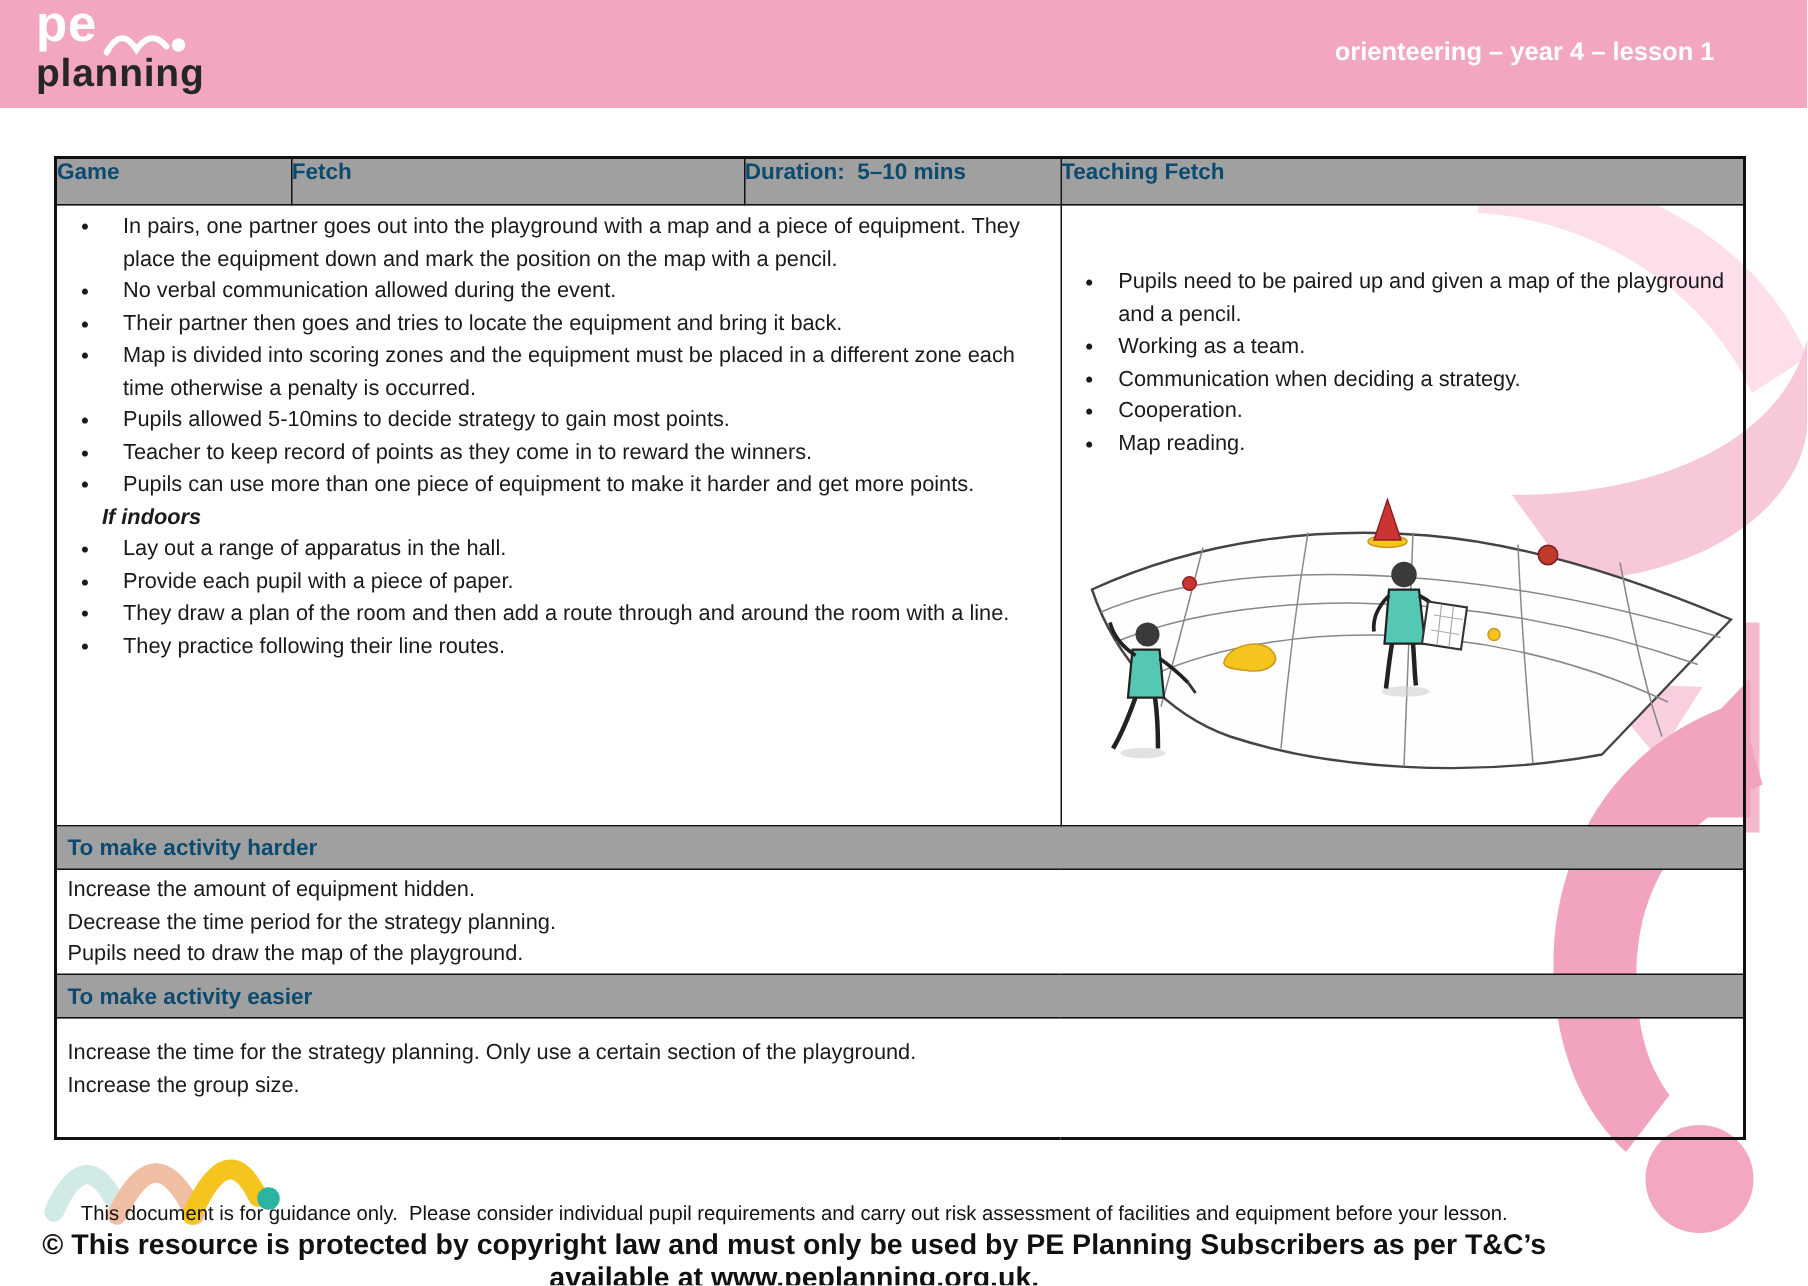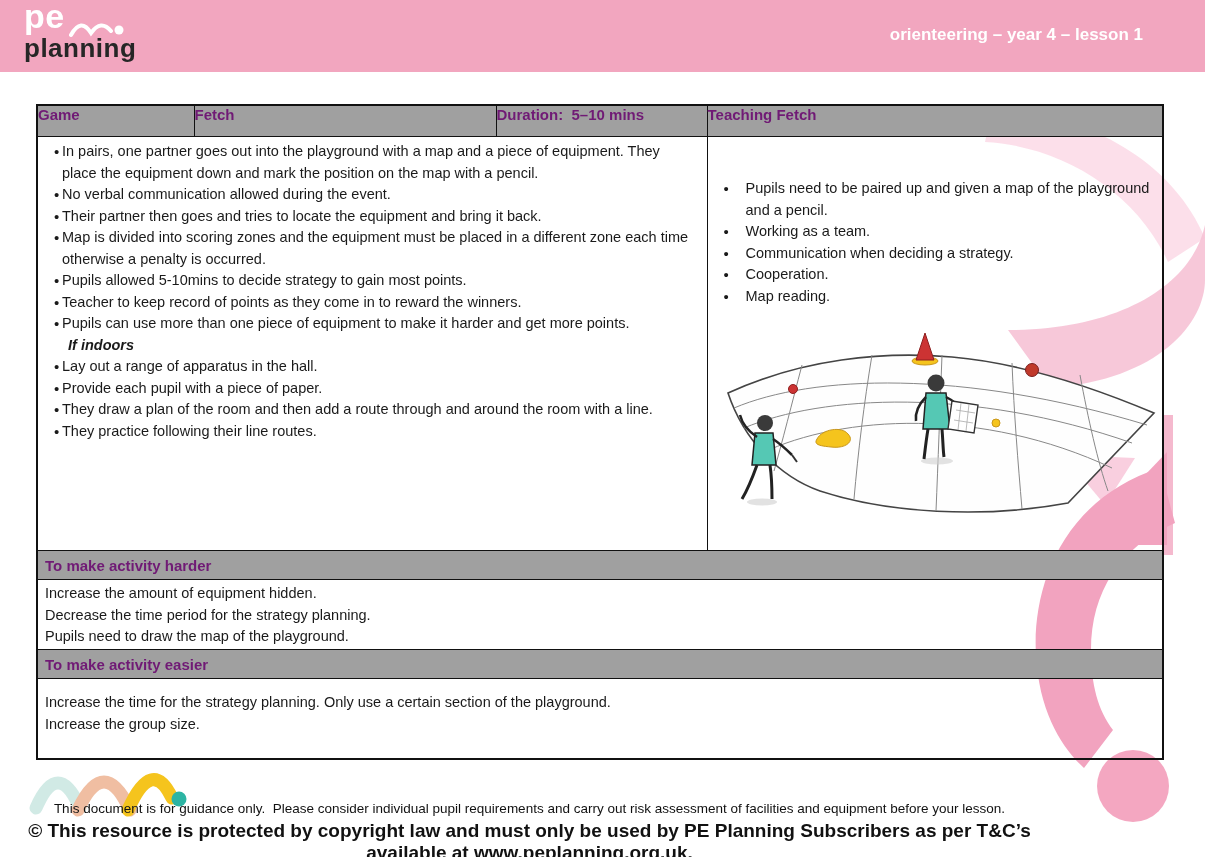--- a/index.html
+++ b/index.html
@@ -15,28 +15,28 @@
   .logo-top{display:flex;align-items:flex-end;height:26px;}
   .logo-pe{font-size:34px;font-weight:bold;color:#ffffff;letter-spacing:.5px;}
   .logo-squiggle{margin-left:4px;margin-bottom:-6px;}
   .logo-planning{font-size:26px;font-weight:bold;color:#262626;letter-spacing:.5px;margin-top:2px;}
   .pageheader-title{position:absolute;right:62px;top:25px;font-size:17px;font-weight:bold;color:#ffffff;}
 
   
   table.lesson{position:absolute;left:36px;top:104px;width:1126px;border-collapse:collapse;
                table-layout:fixed;z-index:1;background:transparent;border:2px solid #111;}
   table.lesson td{border:1.3px solid #111;vertical-align:top;padding:0;background:transparent;}
-  .gray{background:#A0A0A0 !important;color:#701a75;font-weight:bold;font-size:15px;}
+  .gray{background:#A0A0A0 !important;color:#0c4a6e;font-weight:bold;font-size:15px;}
   .headrow td{height:30px;vertical-align:middle;padding-left:8px;}
   .bar{height:28px;vertical-align:middle !important;padding-left:7px !important;}
   .bodyrow td{height:409px;}
 
   .activity-cell{font-size:14.5px;line-height:21.5px;padding:4px 8px 0 0 !important;}
   ul.blist{list-style:none;margin:0;padding:0;}
-  ul.blist li{position:relative;padding-left:24px;margin:0;}
+  ul.blist li{position:relative;padding-left:44px;margin:0;}
   ul.blist li::before{content:"\2022";position:absolute;left:16px;top:0;font-size:15px;}
   .if-indoors{font-weight:bold;font-style:italic;padding-left:6px;margin-left:24px;}
 
   .teaching-cell{position:relative;font-size:14.5px;line-height:21.5px;}
   .teaching-cell ul.blist{padding-top:41px;}
   .teaching-cell ul.blist li{padding-left:38px;padding-right:8px;}
   .teaching-cell ul.blist li::before{left:16px;}
   .illustration{position:absolute;left:4px;top:176px;}
 
   .content-cell{font-size:14.5px;line-height:21.5px;padding:3px 8px 0 7px !important;height:66px;}

